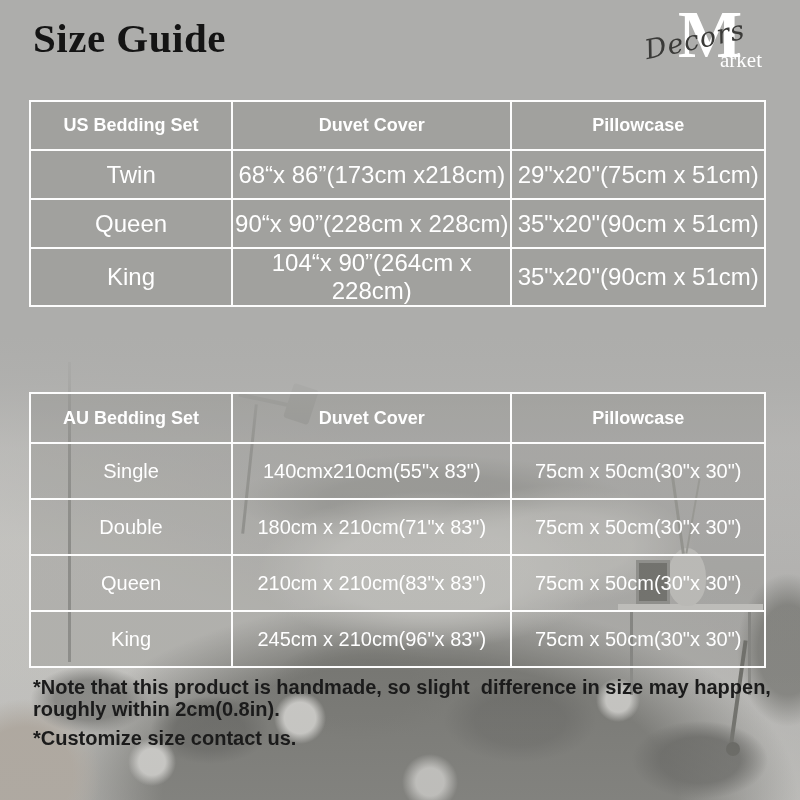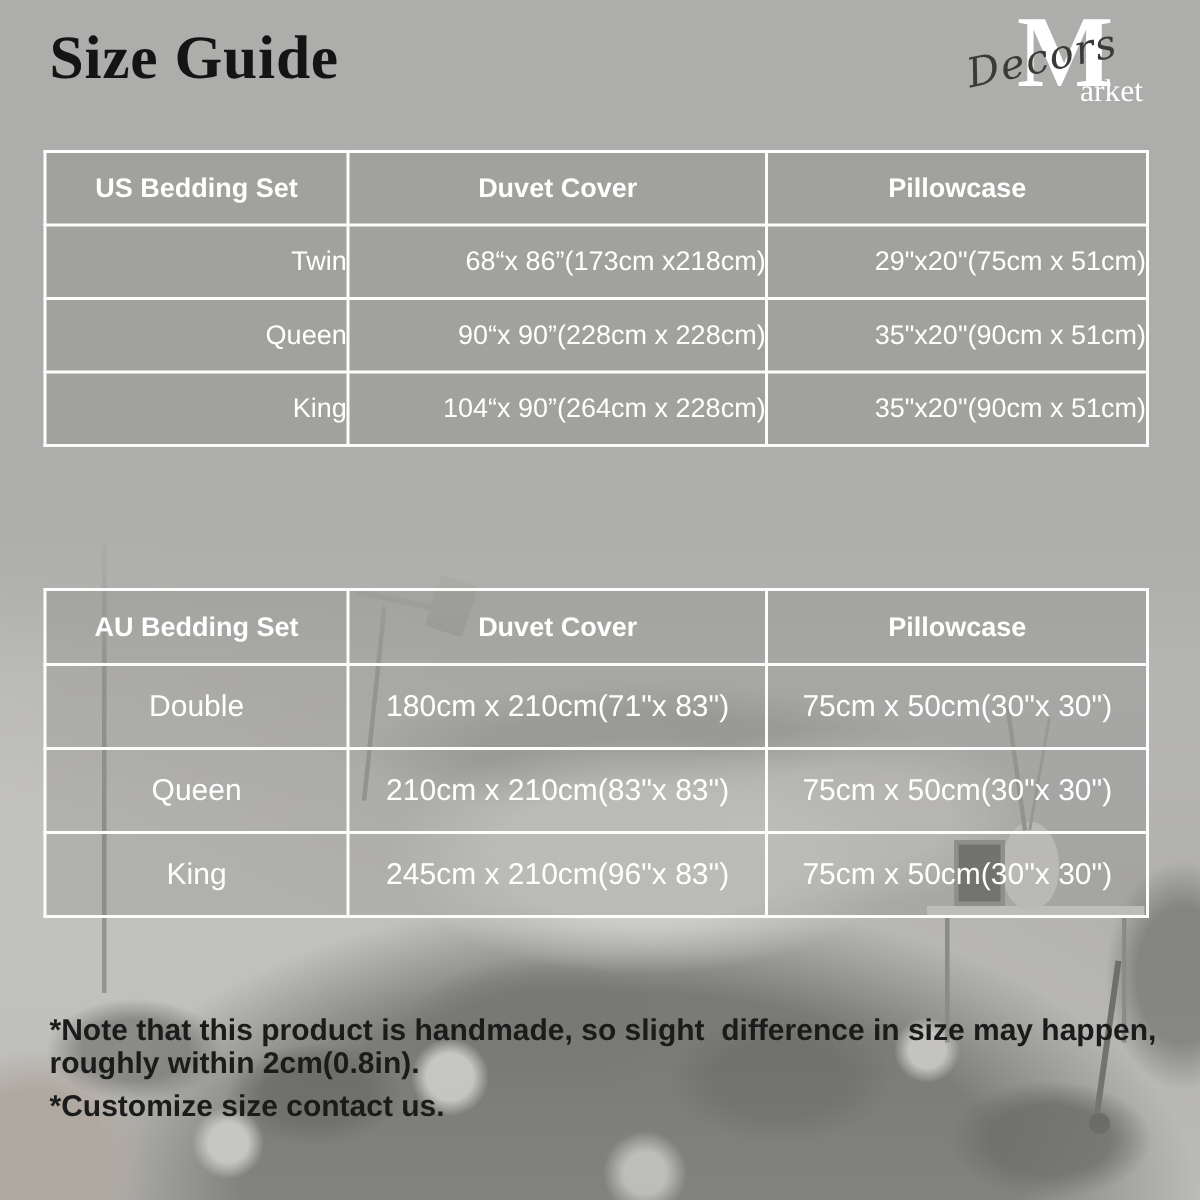--- a/index.html
+++ b/index.html
@@ -86,21 +86,21 @@
   }
   .size-table.t1 { top:100px; }
   .size-table.t2 { top:392px; }
   .size-table th, .size-table td {
     border:2px solid #fdfdfd;
     background:rgba(118,118,115,0.22);
     font-weight:normal;
   }
   .size-table th { font-size:18px; font-weight:bold; height:49px; }
   .size-table.t2 th { height:50px; }
-  .size-table.t1 td { font-size:18px; height:49px;text-align:right; }
+  .size-table.t1 td { font-size:24px; height:49px; }
   .size-table.t2 td { font-size:20px; height:56px; }
   .col-size  { width:27.5%; }
   .col-duvet { width:38%; }
   .col-pillow{ width:34.5%; }
   .note {
     font-size:20px; font-weight:bold; color:#1b1b1b;
     line-height:1.1; white-space:pre-wrap;
   }
   .note-1 { position:absolute; left:33px; top:676px; width:745px; }
   .note-2 { position:absolute; left:33px; top:727px; width:745px; }
@@ -175,20 +175,25 @@
         </colgroup>
       <thead>
         <tr>
           <th>AU Bedding Set</th>
           <th>Duvet Cover</th>
           <th>Pillowcase</th>
         </tr>
       </thead>
       <tbody>
         <tr>
+          <td>Single</td>
+          <td>140cmx210cm(55"x 83")</td>
+          <td>75cm x 50cm(30"x 30")</td>
+        </tr>
+        <tr>
           <td>Double</td>
           <td>180cm x 210cm(71"x 83")</td>
           <td>75cm x 50cm(30"x 30")</td>
         </tr>
         <tr>
           <td>Queen</td>
           <td>210cm x 210cm(83"x 83")</td>
           <td>75cm x 50cm(30"x 30")</td>
         </tr>
         <tr>

